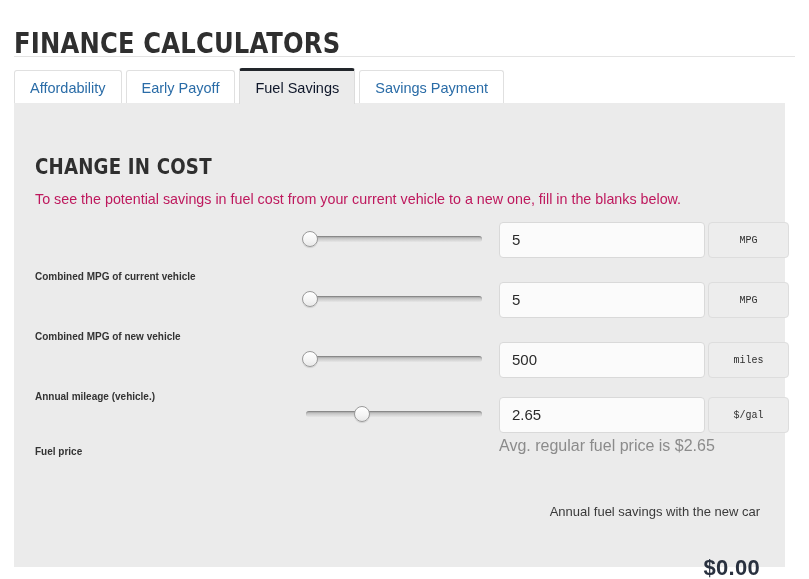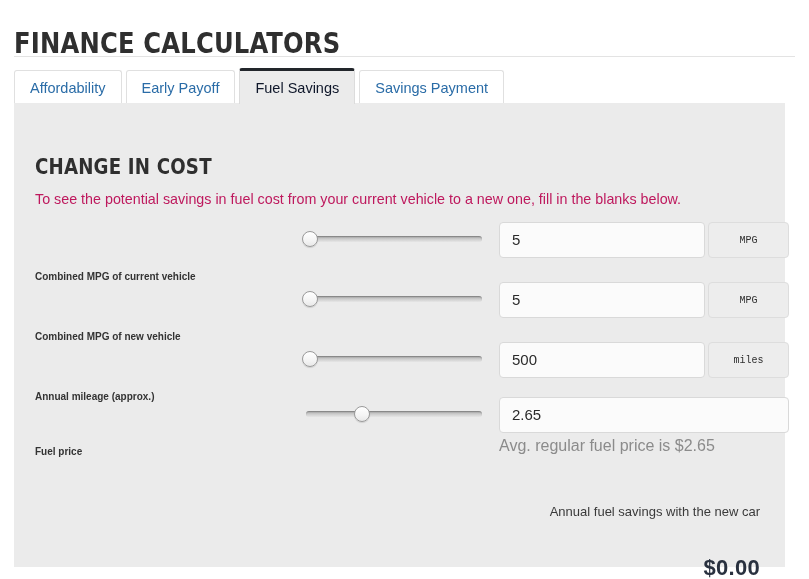--- a/index.html
+++ b/index.html
@@ -289,39 +289,40 @@
           <div class="slider-track"></div>
           <div class="slider-thumb" style="left: 2%;"></div>
         </div>
         <div class="field">
           <div class="input">5</div>
           <div class="addon">MPG</div>
         </div>
       </div>
 
       <div class="row r3">
-        <div class="row-label">Annual mileage (approx.)</div>
+        <div class="row-label">Annual mileage (vehicle.)</div>
         <div class="slider">
           <div class="slider-track"></div>
           <div class="slider-thumb" style="left: 2%;"></div>
         </div>
         <div class="field">
           <div class="input">500</div>
           <div class="addon">miles</div>
         </div>
       </div>
 
       <div class="row r4">
         <div class="row-label">Fuel price</div>
         <div class="slider">
           <div class="slider-track"></div>
           <div class="slider-thumb" style="left: 32%;"></div>
         </div>
         <div class="field">
           <div class="input">2.65</div>
+          <div class="addon">$/gal</div>
         </div>
         <div class="field-help">Avg. regular fuel price is $2.65</div>
       </div>
 
     </div>
 
     <div class="result">
       <div class="result-label">Annual fuel savings with the new car</div>
       <div class="result-value">$0.00</div>
     </div>

